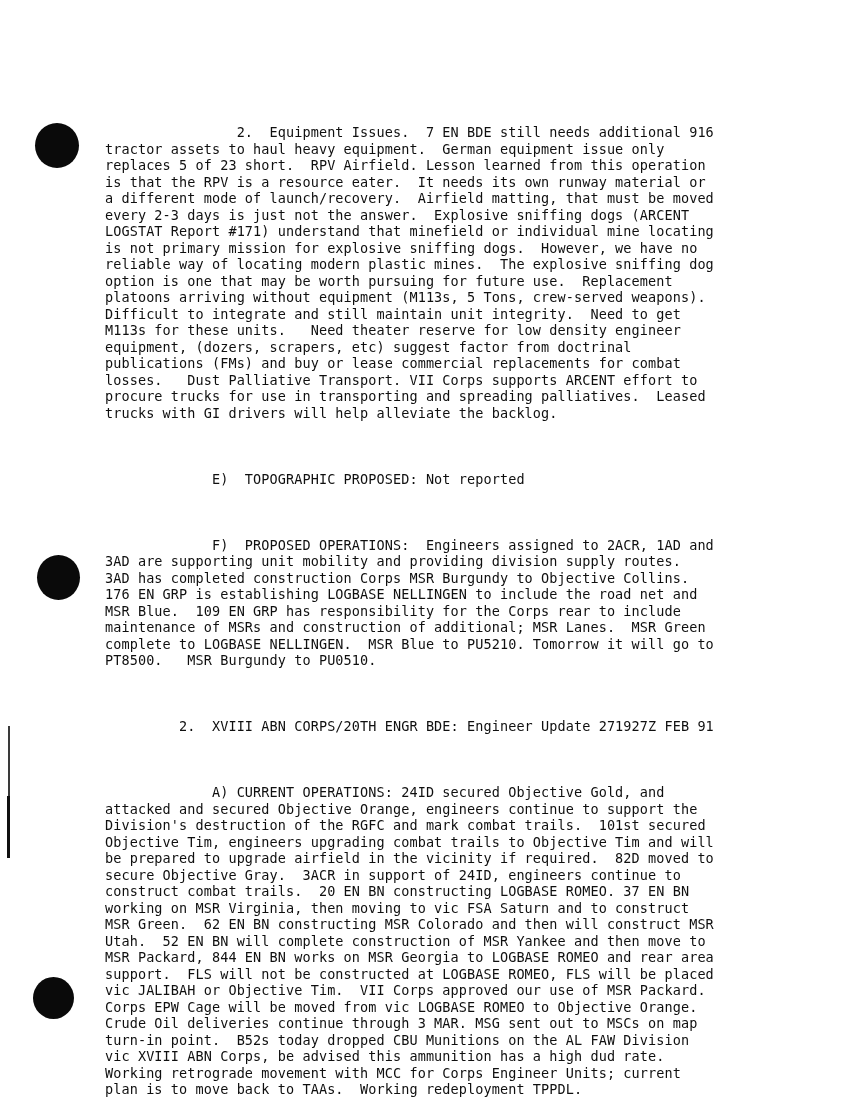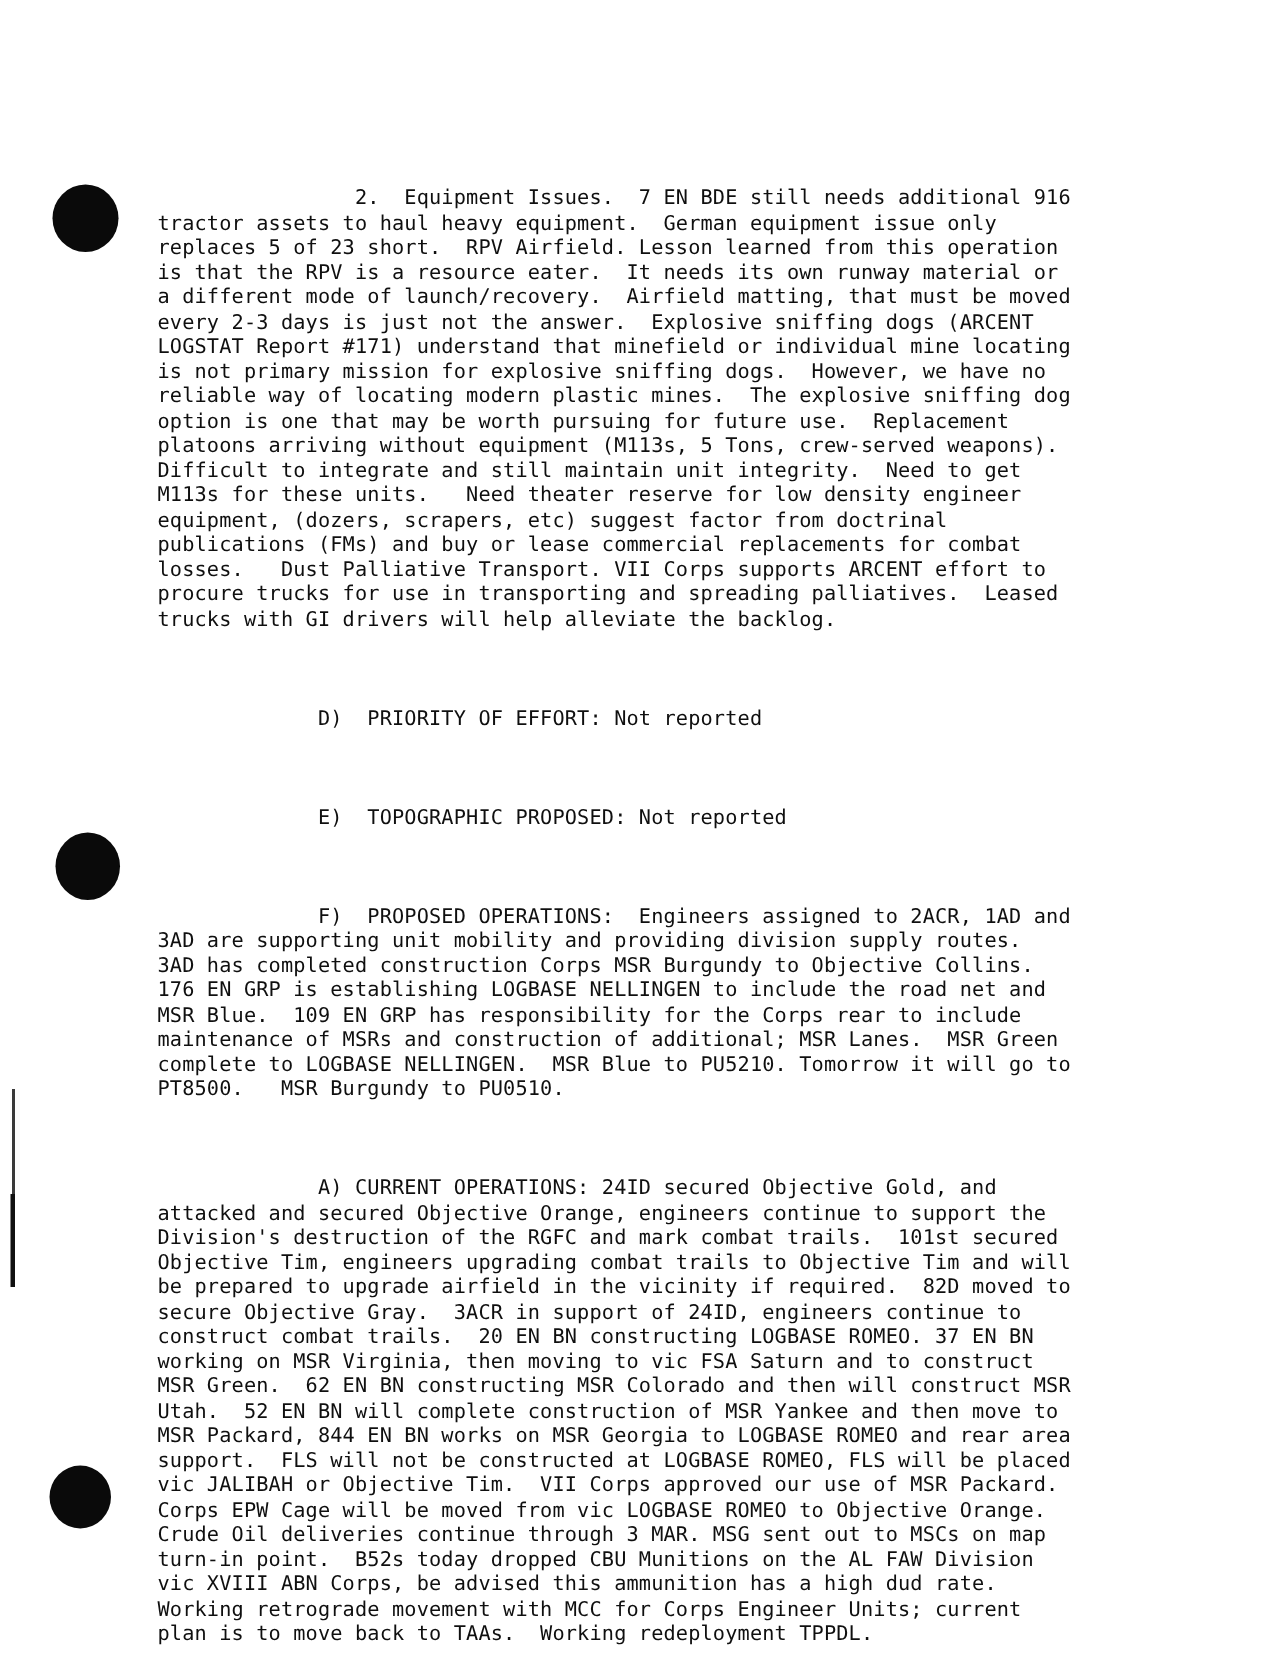--- a/index.html
+++ b/index.html
@@ -73,30 +73,30 @@
 reliable way of locating modern plastic mines.  The explosive sniffing dog
 option is one that may be worth pursuing for future use.  Replacement
 platoons arriving without equipment (M113s, 5 Tons, crew-served weapons).
 Difficult to integrate and still maintain unit integrity.  Need to get
 M113s for these units.   Need theater reserve for low density engineer
 equipment, (dozers, scrapers, etc) suggest factor from doctrinal
 publications (FMs) and buy or lease commercial replacements for combat
 losses.   Dust Palliative Transport. VII Corps supports ARCENT effort to
 procure trucks for use in transporting and spreading palliatives.  Leased
 trucks with GI drivers will help alleviate the backlog.</div>
-    <div class="para">             D)  PRIORITY OF EFFORT: Not reported</div>
     <div class="para">             E)  TOPOGRAPHIC PROPOSED: Not reported</div>
     <div class="para">             F)  PROPOSED OPERATIONS:  Engineers assigned to 2ACR, 1AD and
 3AD are supporting unit mobility and providing division supply routes.
 3AD has completed construction Corps MSR Burgundy to Objective Collins.
 176 EN GRP is establishing LOGBASE NELLINGEN to include the road net and
 MSR Blue.  109 EN GRP has responsibility for the Corps rear to include
 maintenance of MSRs and construction of additional; MSR Lanes.  MSR Green
 complete to LOGBASE NELLINGEN.  MSR Blue to PU5210. Tomorrow it will go to
 PT8500.   MSR Burgundy to PU0510.</div>
+    <div class="para">         2.  XVIII ABN CORPS/20TH ENGR BDE: Engineer Update 271927Z FEB 91</div>
     <div class="para">             A) CURRENT OPERATIONS: 24ID secured Objective Gold, and
 attacked and secured Objective Orange, engineers continue to support the
 Division's destruction of the RGFC and mark combat trails.  101st secured
 Objective Tim, engineers upgrading combat trails to Objective Tim and will
 be prepared to upgrade airfield in the vicinity if required.  82D moved to
 secure Objective Gray.  3ACR in support of 24ID, engineers continue to
 construct combat trails.  20 EN BN constructing LOGBASE ROMEO. 37 EN BN
 working on MSR Virginia, then moving to vic FSA Saturn and to construct
 MSR Green.  62 EN BN constructing MSR Colorado and then will construct MSR
 Utah.  52 EN BN will complete construction of MSR Yankee and then move to

